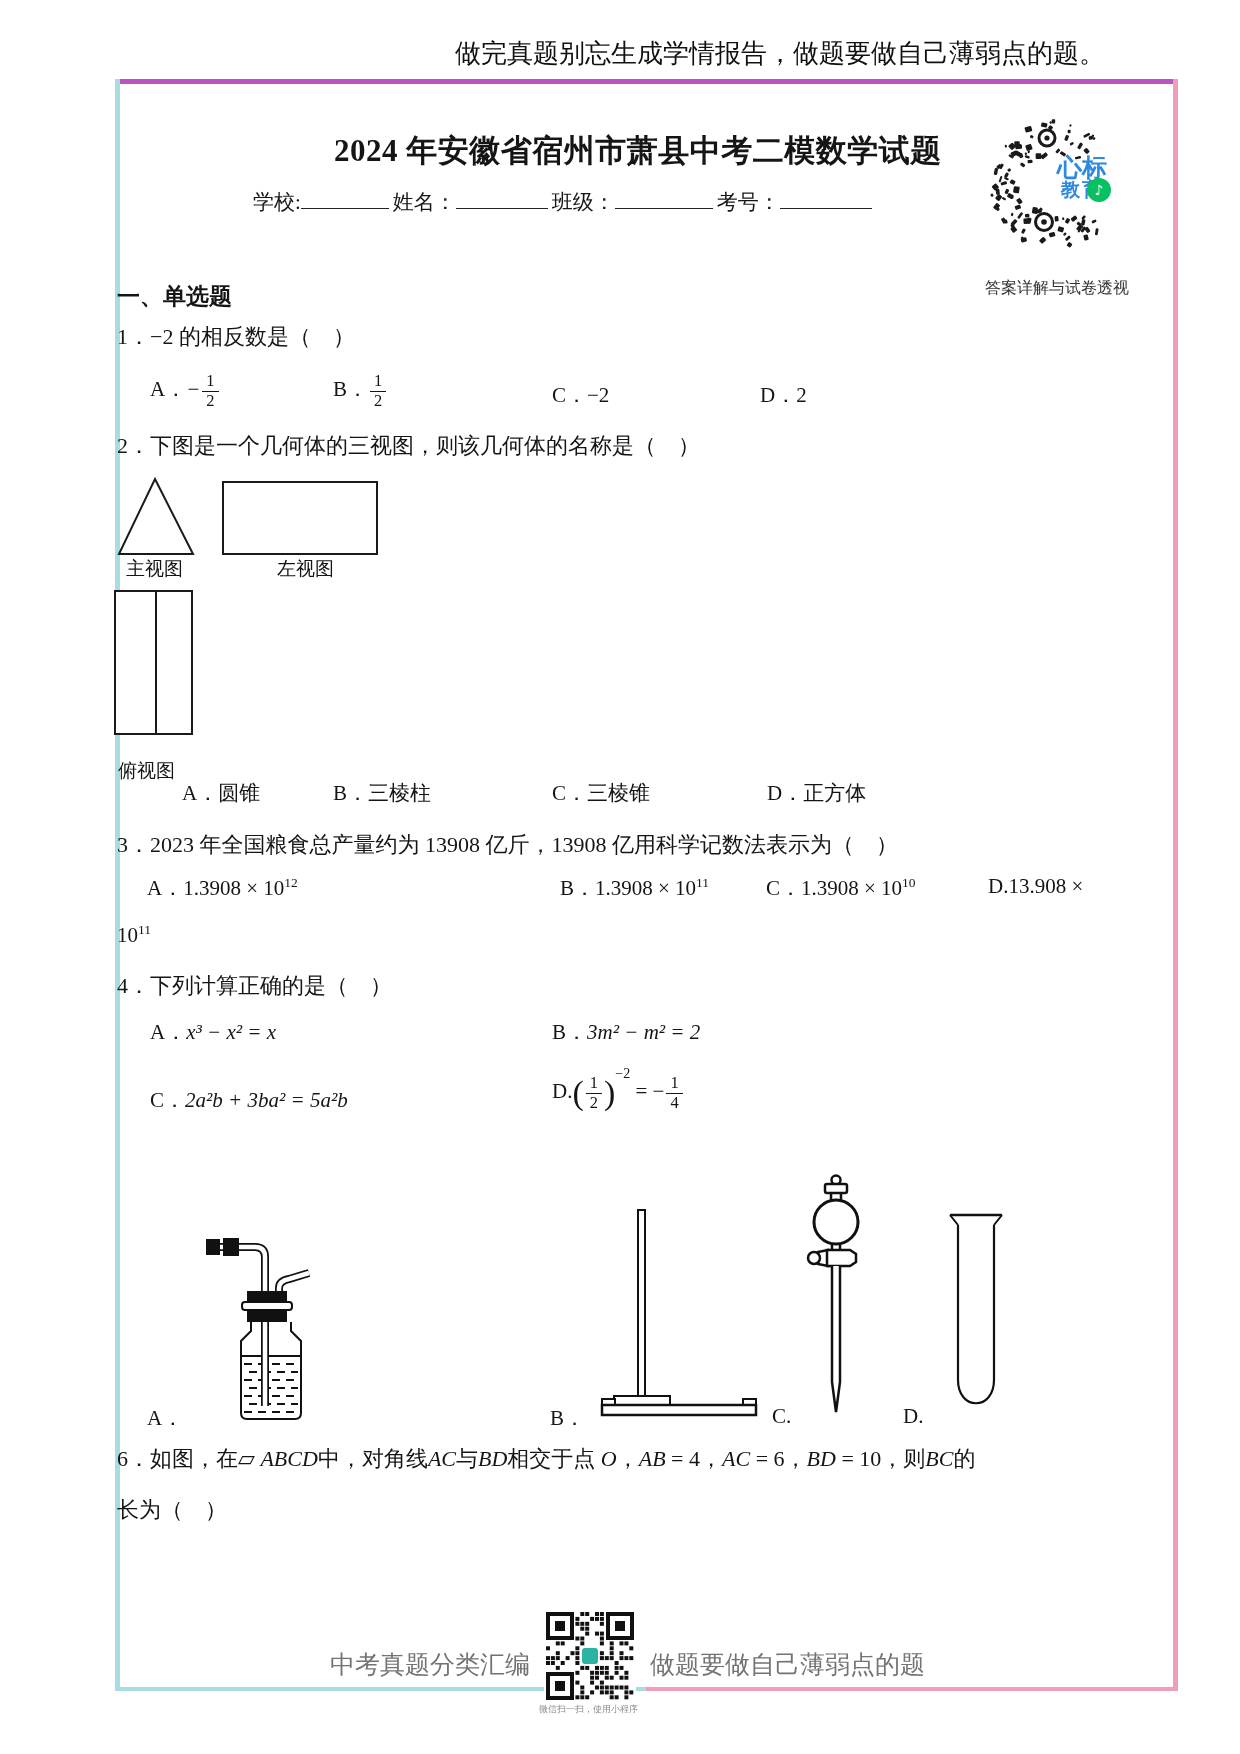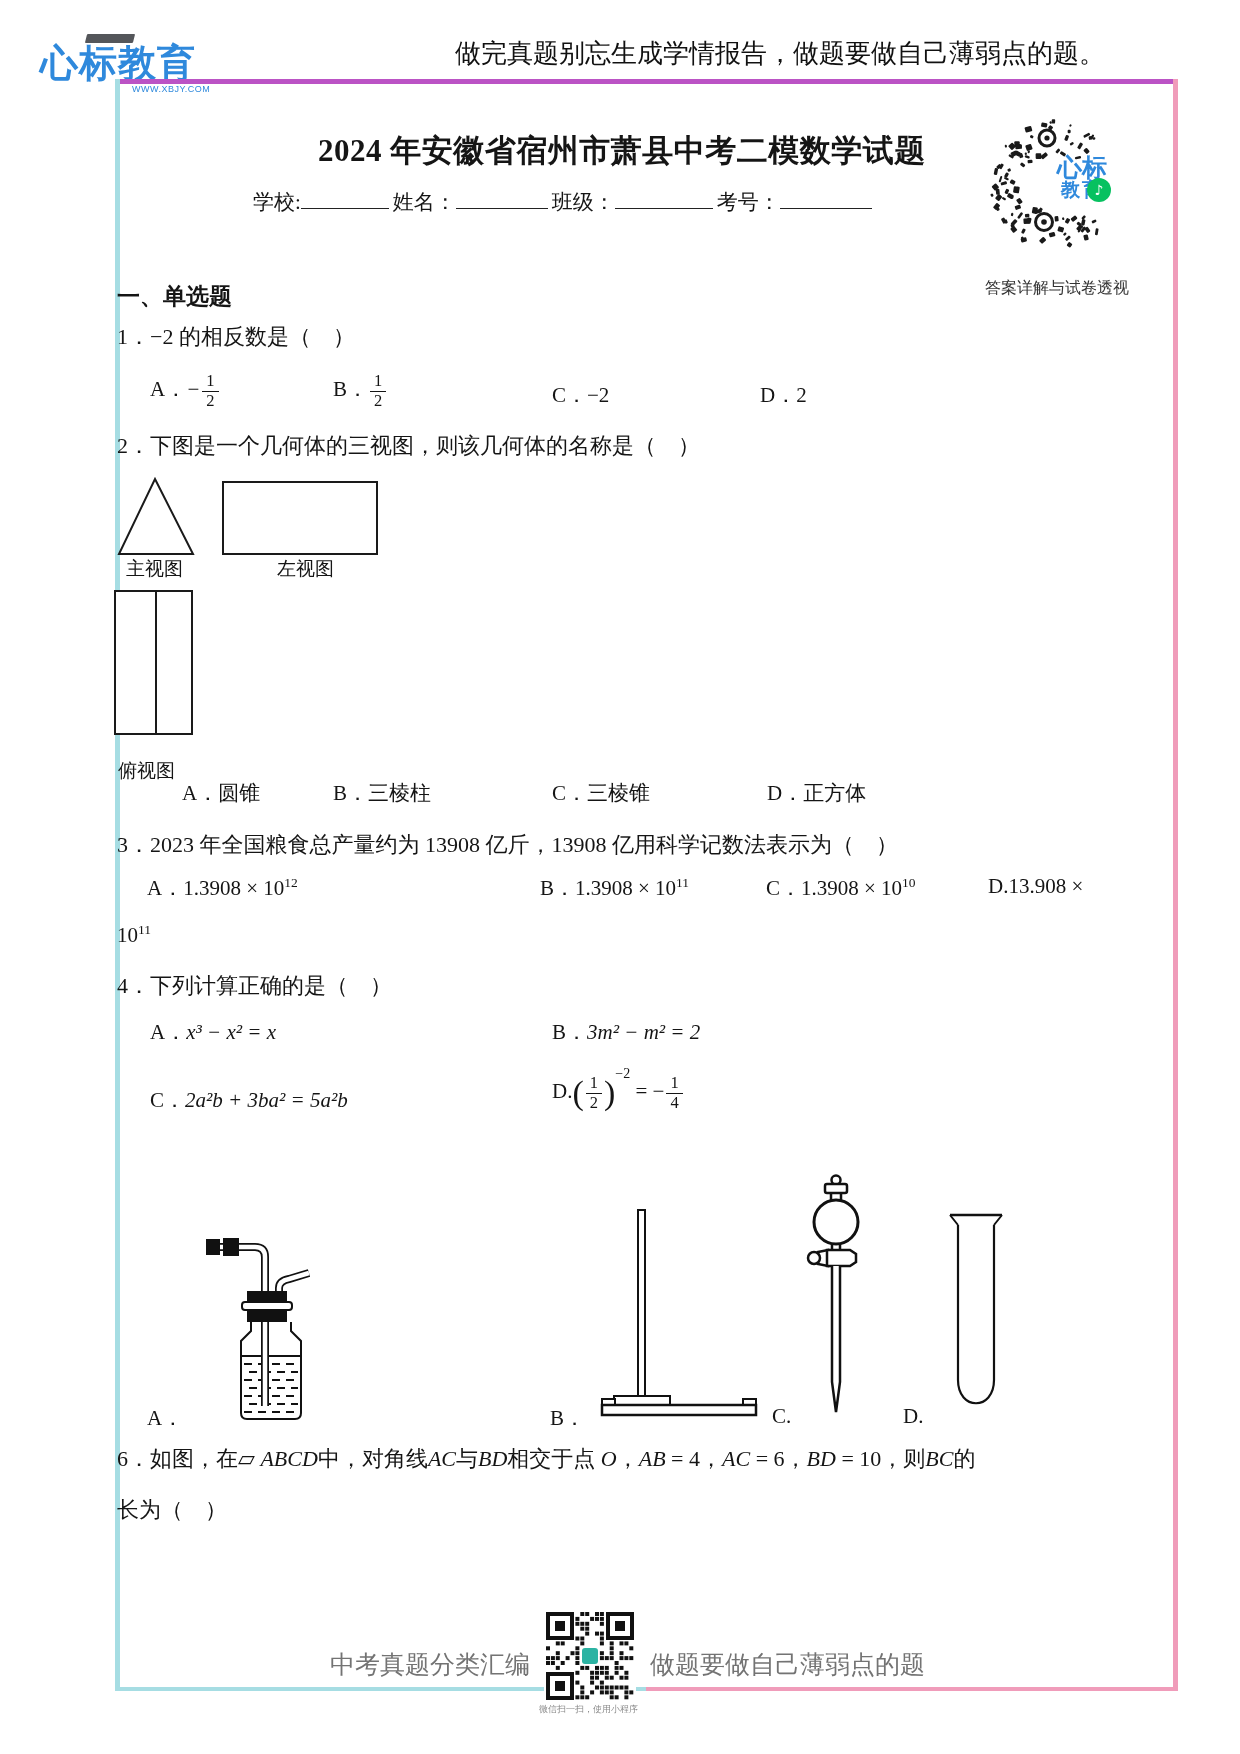--- a/index.html
+++ b/index.html
@@ -40,34 +40,29 @@
   .shape{background:#fff;border:2px solid #1a1a1a;}
   
   .foot-text{font-size:25px;color:#737373;}
   .foot-cap{font-size:9px;color:#8a8a8a;font-family:"Liberation Sans",sans-serif;}
 </style>
 </head>
 <body>
 
 <div id="page">
 
-  <div class="abs" style="left:40px;top:20px;width:220px;height:58px;">
-    <div class="abs logo-cap" style="left:46px;top:14px;"></div>
-    <div class="abs logo-text" style="left:0;top:24px;">心标教育</div>
-    <div class="abs logo-site" style="left:92px;top:64px;">WWW.XBJY.COM</div>
-  </div>
   <div class="abs slogan" style="left:455px;top:36px;">做完真题别忘生成学情报告，做题要做自己薄弱点的题。</div>
 
   <div class="abs" style="left:115px;top:79px;width:1063px;height:5px;background:#bb53c5;"></div>
   <div class="abs" style="left:115px;top:79px;width:5px;height:1612px;background:#a6dde3;"></div>
   <div class="abs" style="left:1173px;top:79px;width:5px;height:1612px;background:#f09cba;"></div>
   <div class="abs" style="left:115px;top:1687px;width:531px;height:4px;background:#a6dde3;"></div>
   <div class="abs" style="left:646px;top:1687px;width:532px;height:4px;background:#f09cba;"></div>
 
-  <div class="abs title" style="left:318px;top:130px;">2024 年安徽省宿州市萧县中考二模数学试题</div>
+  <div class="abs title" style="left:334px;top:130px;">2024 年安徽省宿州市萧县中考二模数学试题</div>
   <div class="abs fields" style="left:253px;top:186px;">
     <span>学校:</span><span class="blank" style="width:88px;"></span><span>姓名：</span><span class="blank" style="width:92px;"></span><span>班级：</span><span class="blank" style="width:98px;"></span><span>考号：</span><span class="blank" style="width:92px;"></span>
   </div>
 
   <div class="abs" style="left:988px;top:116px;width:134px;height:134px;">
     <svg width="134" height="134">
       <g id="round-qr-dots" fill="#1a1a1a">
           <rect x="34.0" y="36.7" width="4.7" height="3.8" rx="1" transform="rotate(71 34.0 36.7)"></rect>
           <rect x="4.4" y="77.2" width="3.1" height="2.6" rx="1" transform="rotate(62 4.4 77.2)"></rect>
           <rect x="13.4" y="47.2" width="3.0" height="5.5" rx="1" transform="rotate(29 13.4 47.2)"></rect>
@@ -204,21 +199,21 @@
   <div class="abs figlabel" style="left:118px;top:738px;margin-top:20px;">俯视图</div>
   <div class="abs opt" style="left:150px;top:779px;margin-left:32px;">A．圆锥</div>
   <div class="abs opt" style="left:333px;top:779px;">B．三棱柱</div>
   <div class="abs opt" style="left:552px;top:779px;">C．三棱锥</div>
   <div class="abs opt" style="left:767px;top:779px;">D．正方体</div>
 
   <div class="abs stem" style="left:117px;top:830px;">3．2023 年全国粮食总产量约为 13908 亿斤，13908 亿用科学记数法表示为（　）</div>
   <div class="abs opt" style="left:147px;top:874px;">
     <span>A．</span><span>1.3908 × 10</span><span class="supx">12</span>
   </div>
-  <div class="abs opt" style="left:540px;top:874px;">
+  <div class="abs opt" style="left:560px;top:874px;">
     <span>B．</span><span>1.3908 × 10</span><span class="supx">11</span>
   </div>
   <div class="abs opt" style="left:766px;top:874px;">
     <span>C．</span><span>1.3908 × 10</span><span class="supx">10</span>
   </div>
   <div class="abs opt" style="left:988px;top:874px;">
     <span>D.</span><span>13.908 ×</span>
   </div>
   <div class="abs opt" style="left:117px;top:922px;">
     <span>10</span><span class="supx">11</span>

